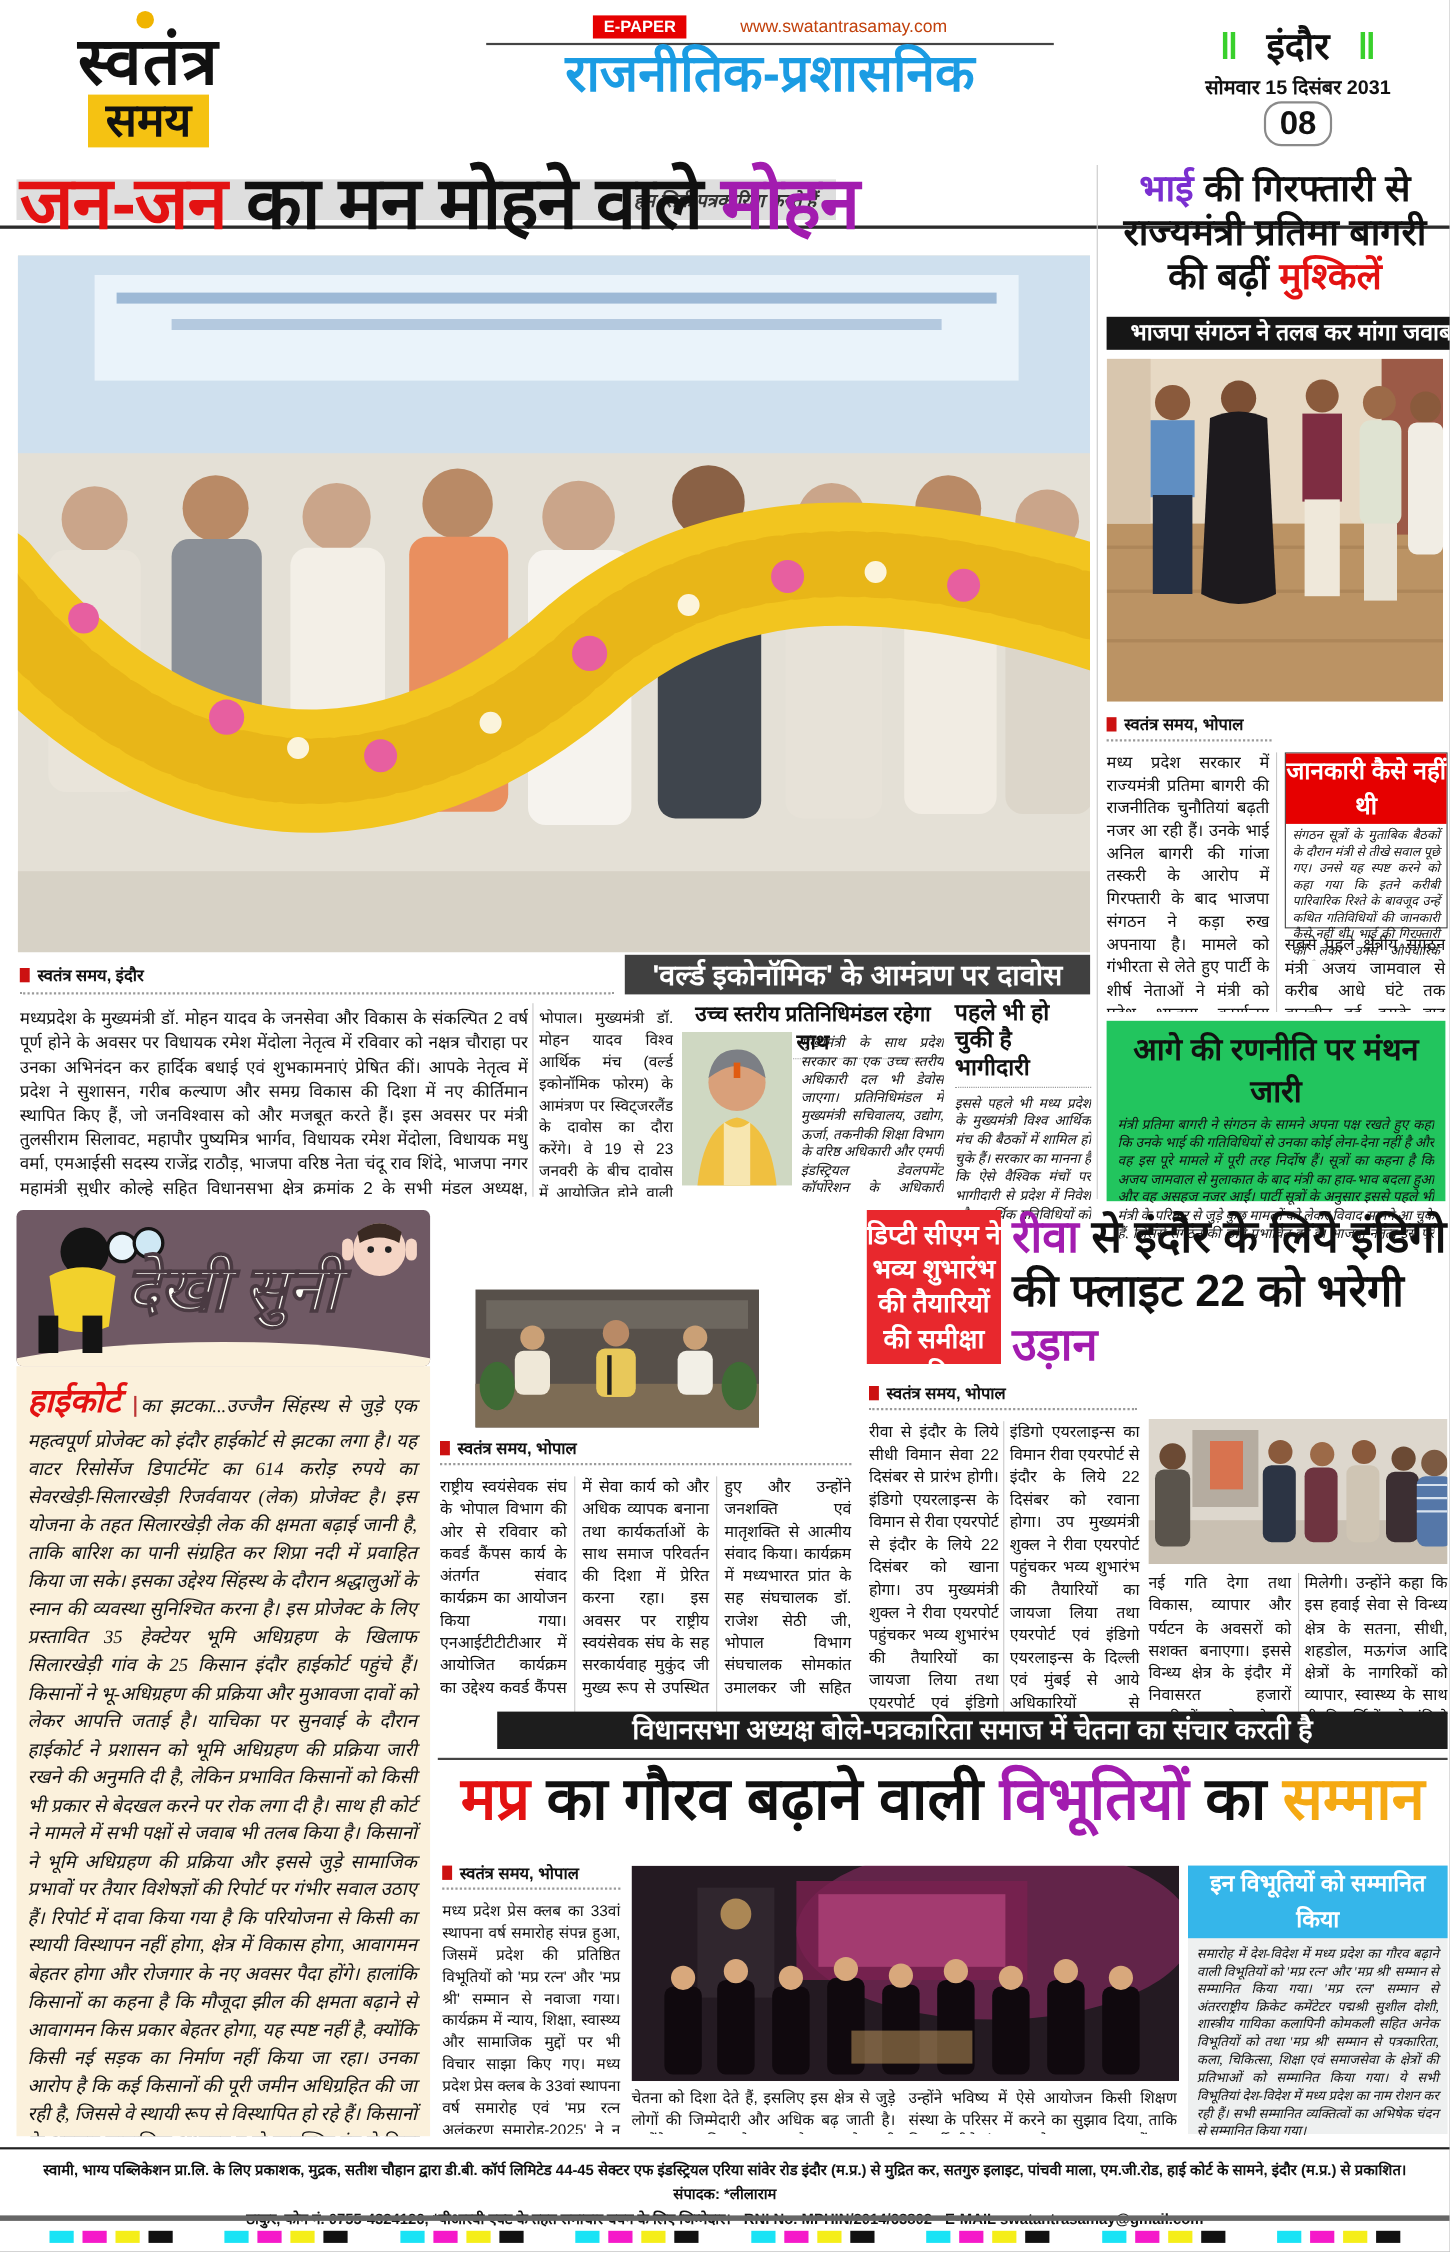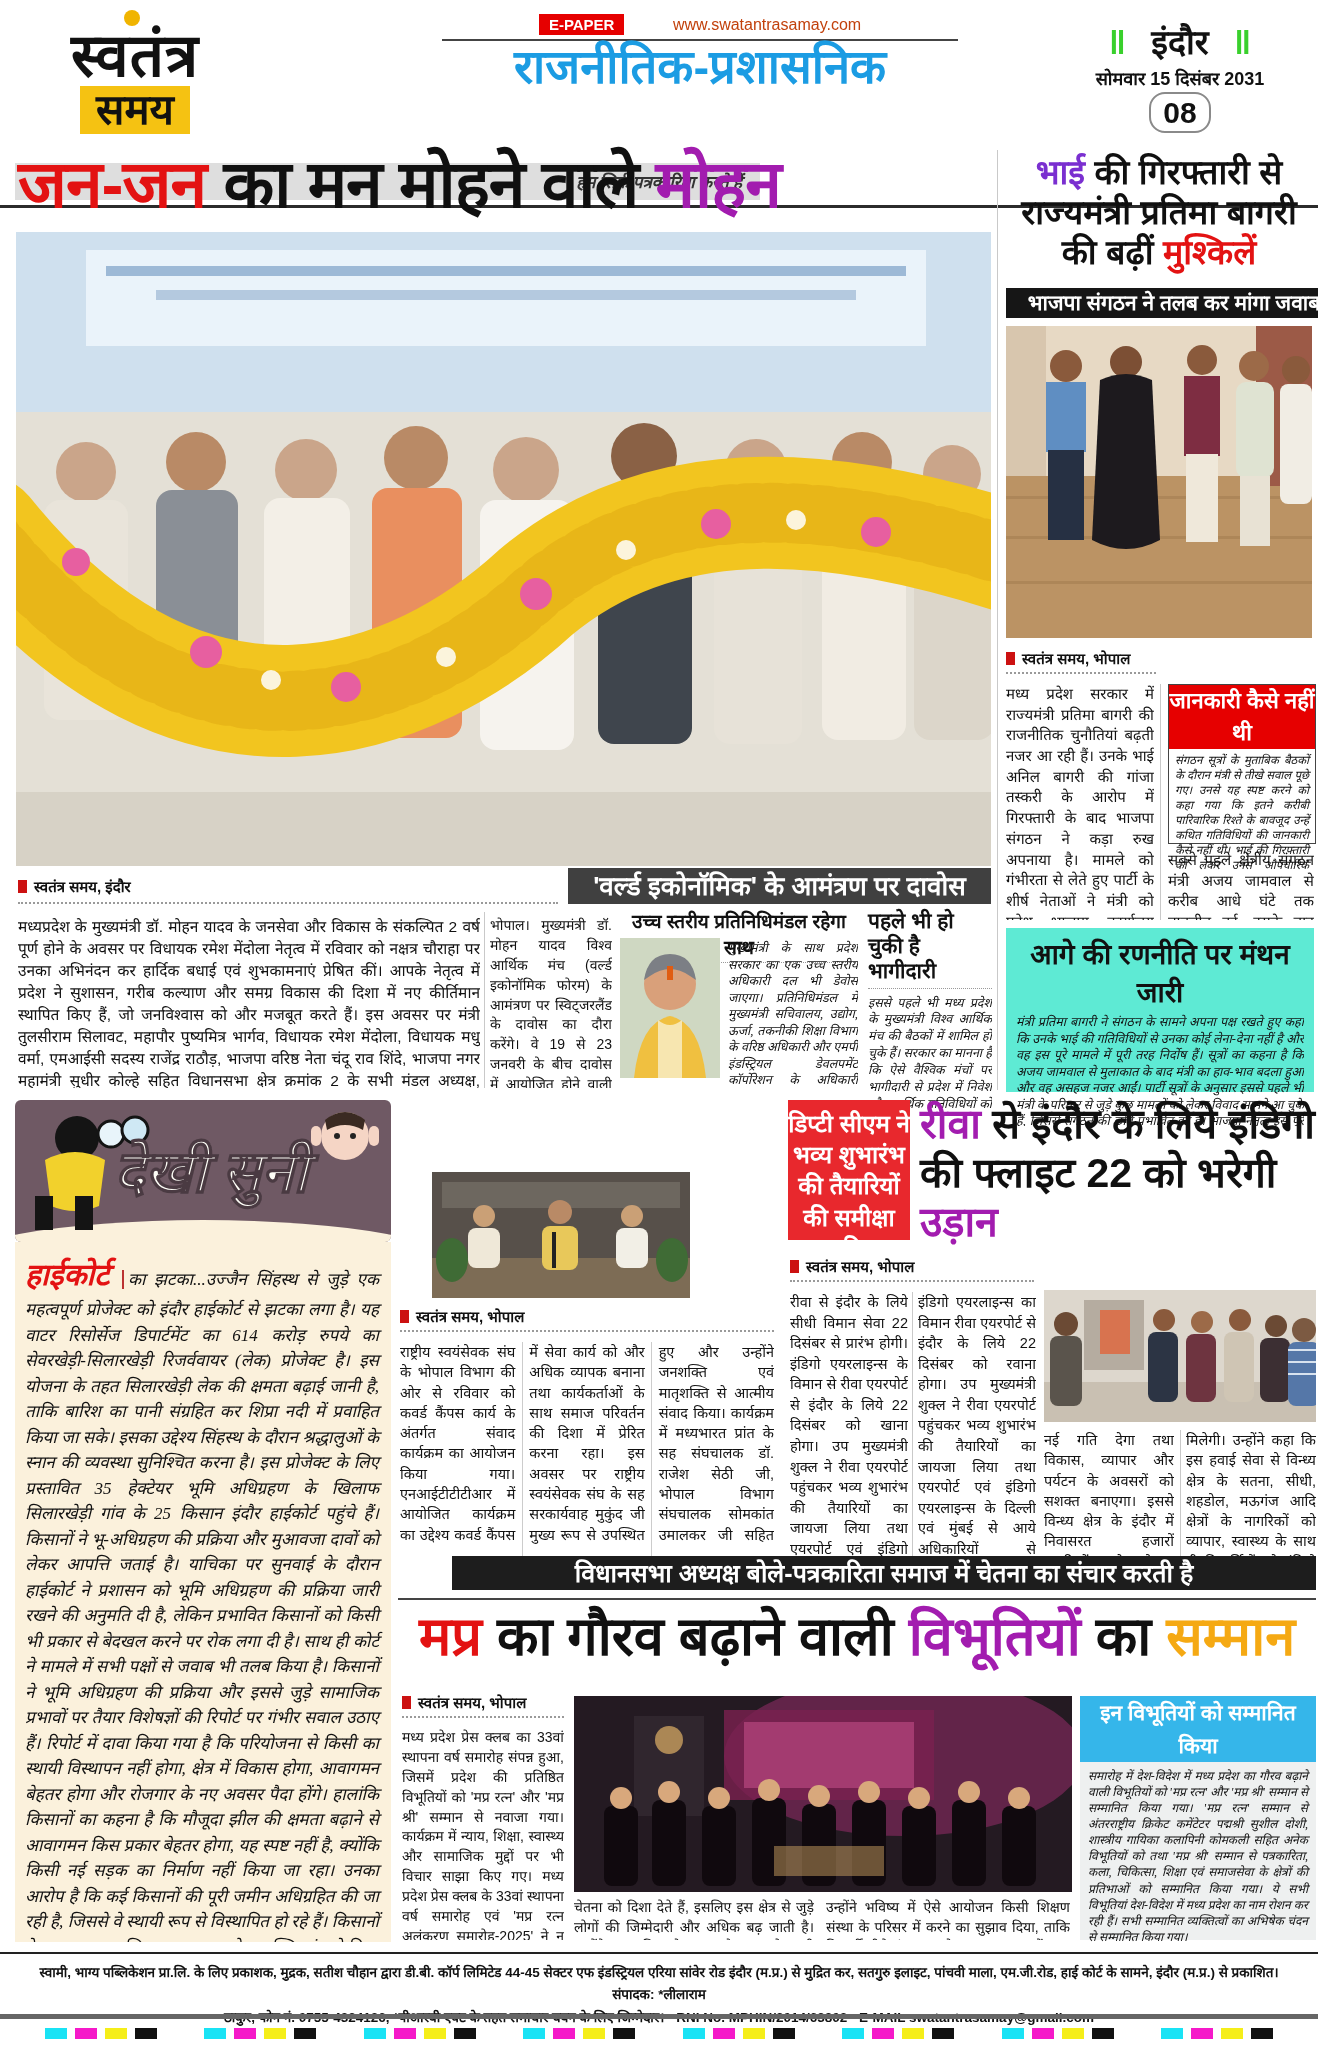--- a/index.html
+++ b/index.html
@@ -25,21 +25,21 @@
   .pageno{border:2px solid #8a8a8a;border-radius:16px;font-size:30px;font-weight:bold;padding:2px 12px;}
   .gbar{color:#39d02c;font-weight:bold;}
   
   .red{color:#e31212;} .blue{color:#a21caf;} .purple{color:#7a2fd0;} .orange{color:#f5a913;} .blk{color:#101010;}
   .h-lead{font-size:66px;font-weight:bold;line-height:1.05;letter-spacing:-1px;}
   .h-bagri{font-size:34px;font-weight:bold;line-height:1.18;text-align:center;}
   .subbar{background:#161616;color:#fff;font-weight:bold;text-align:center;}
   .bluestrip{background:#404040;color:#fff;font-weight:bold;text-align:center;font-size:26px;line-height:36px;}
   .boxed{border:1.5px solid #444;}
   .boxhead-red{background:#e60000;color:#fff;font-weight:bold;text-align:center;font-size:22px;line-height:32px;}
-  .graybox{background:#5eead4;}
+  .graybox{background:#22c55e;}
   .kicker{background:#e8282d;color:#fff;font-weight:bold;font-size:24px;text-align:center;line-height:1.3;}
   .h-flight{font-size:41px;font-weight:bold;line-height:1.2;}
   .h-mukund{font-size:31px;font-weight:bold;text-align:center;line-height:1.25;}
   .h-samman{font-size:54px;font-weight:bold;line-height:1.05;}
   .stripw{background:#1d1d1d;color:#fff;font-weight:bold;text-align:center;font-size:25px;line-height:34px;}
   .bluebar2{background:#35b6ea;color:#fff;font-weight:bold;text-align:center;font-size:21px;line-height:33px;}
   .cream{background:#fbf1dc;}
   .dekhi-lead{font-size:17px;line-height:1.5;}
   .dekhi-word{color:#e31212;font-weight:bold;font-size:30px;}
   .footer-line{font-size:13.5px;font-weight:bold;text-align:center;line-height:1.65;}

